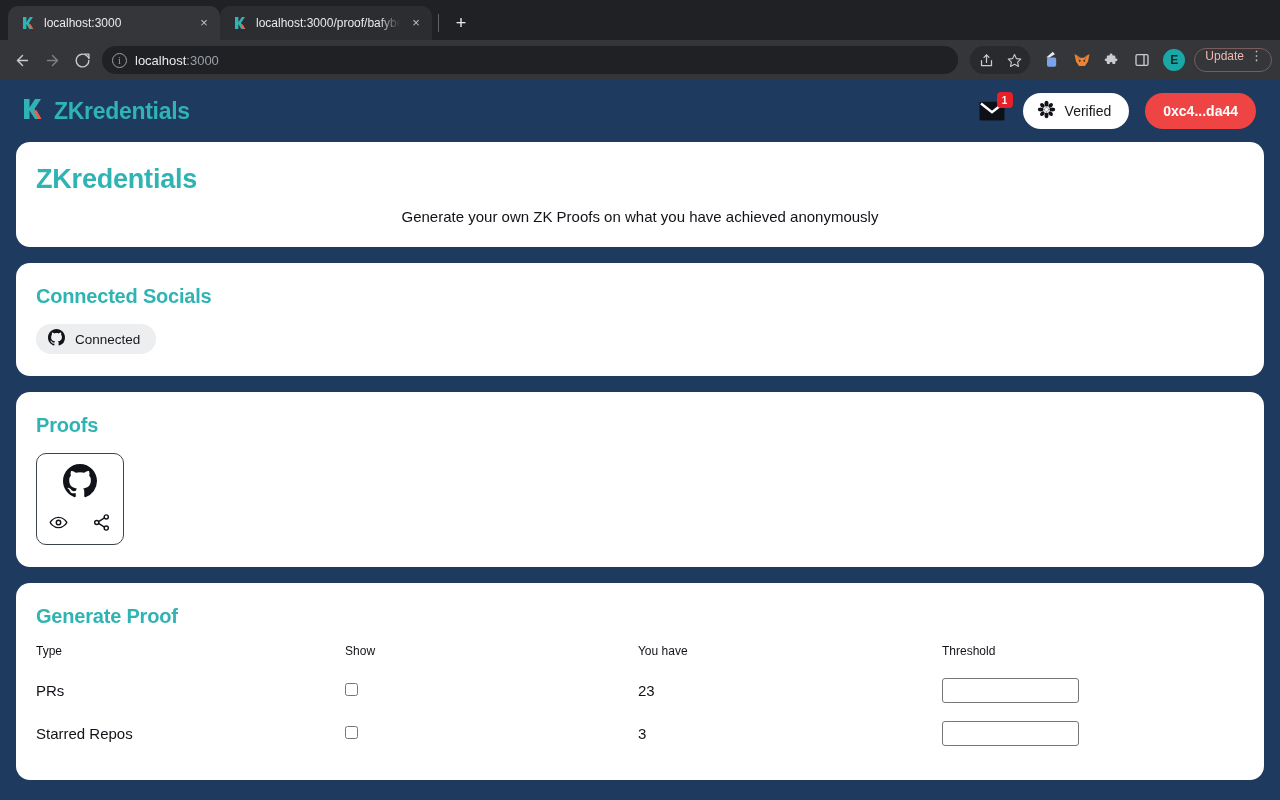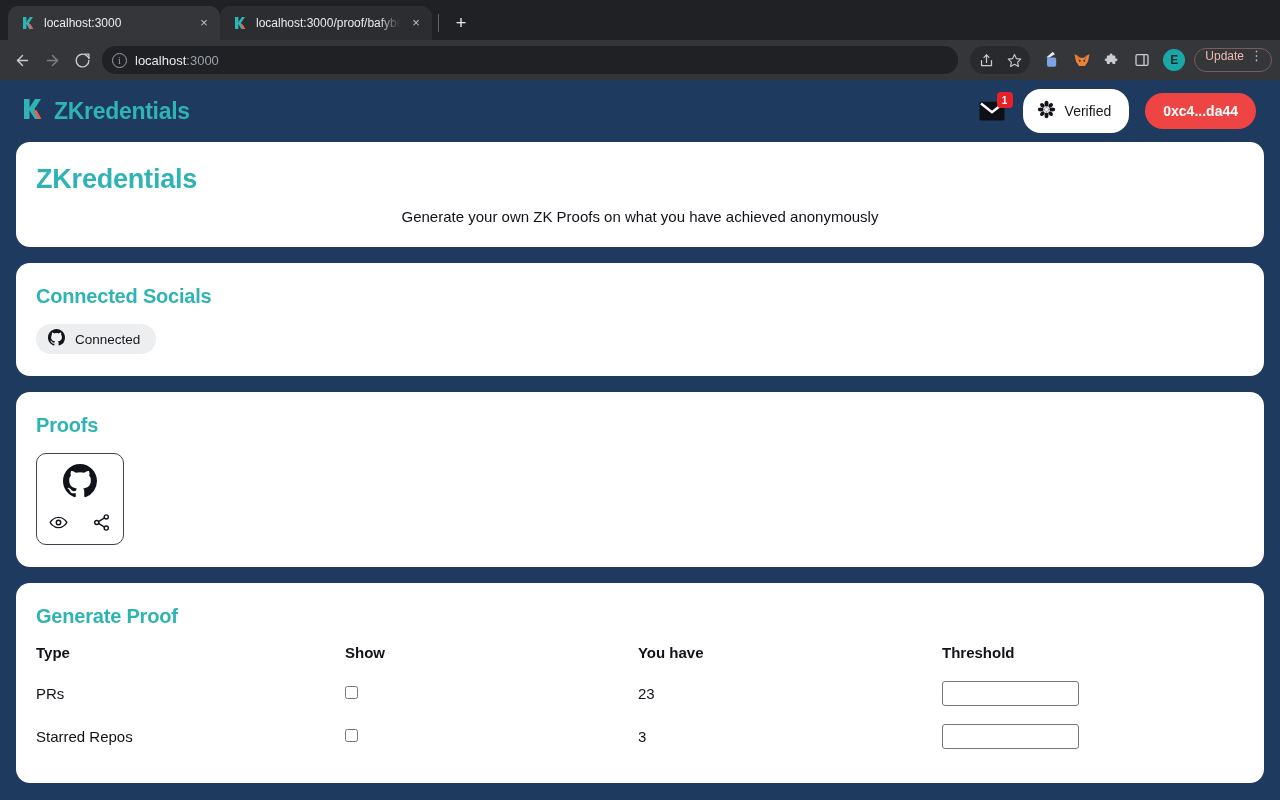--- a/index.html
+++ b/index.html
@@ -180,21 +180,21 @@
     color: #fff;
     border-radius: 4px;
     font-size: 10px;
     font-weight: bold;
     display: flex; align-items: center; justify-content: center;
     padding: 0 3px;
   }
   .verified-pill {
     background: #fff;
     border-radius: 18px;
-    height: 44px;
+    height: 36px;
     display: flex; align-items: center;
     gap: 9px;
     padding: 0 18px 0 14px;
     color: #16181d;
     font-size: 14px;
   }
   .addr-pill {
     background: #ef4444;
     border-radius: 18px;
     height: 36px;
@@ -252,22 +252,22 @@
     width: 100%;
     display: flex;
     align-items: center;
     justify-content: space-between;
     padding: 0 2px;
   }
 
   table.gen { width: 100%; border-collapse: collapse; table-layout: fixed; }
   table.gen th {
     text-align: left;
-    font-size: 15px;
-    font-weight: bold;
+    font-size: 12px;
+    font-weight: normal;
     color: #111318;
     padding-bottom: 14px;
     margin-top: 48px;
   }
   table.gen td {
     font-size: 15px;
     color: #111318;
     padding: 6px 0 12px 0;
     vertical-align: middle;
   }

